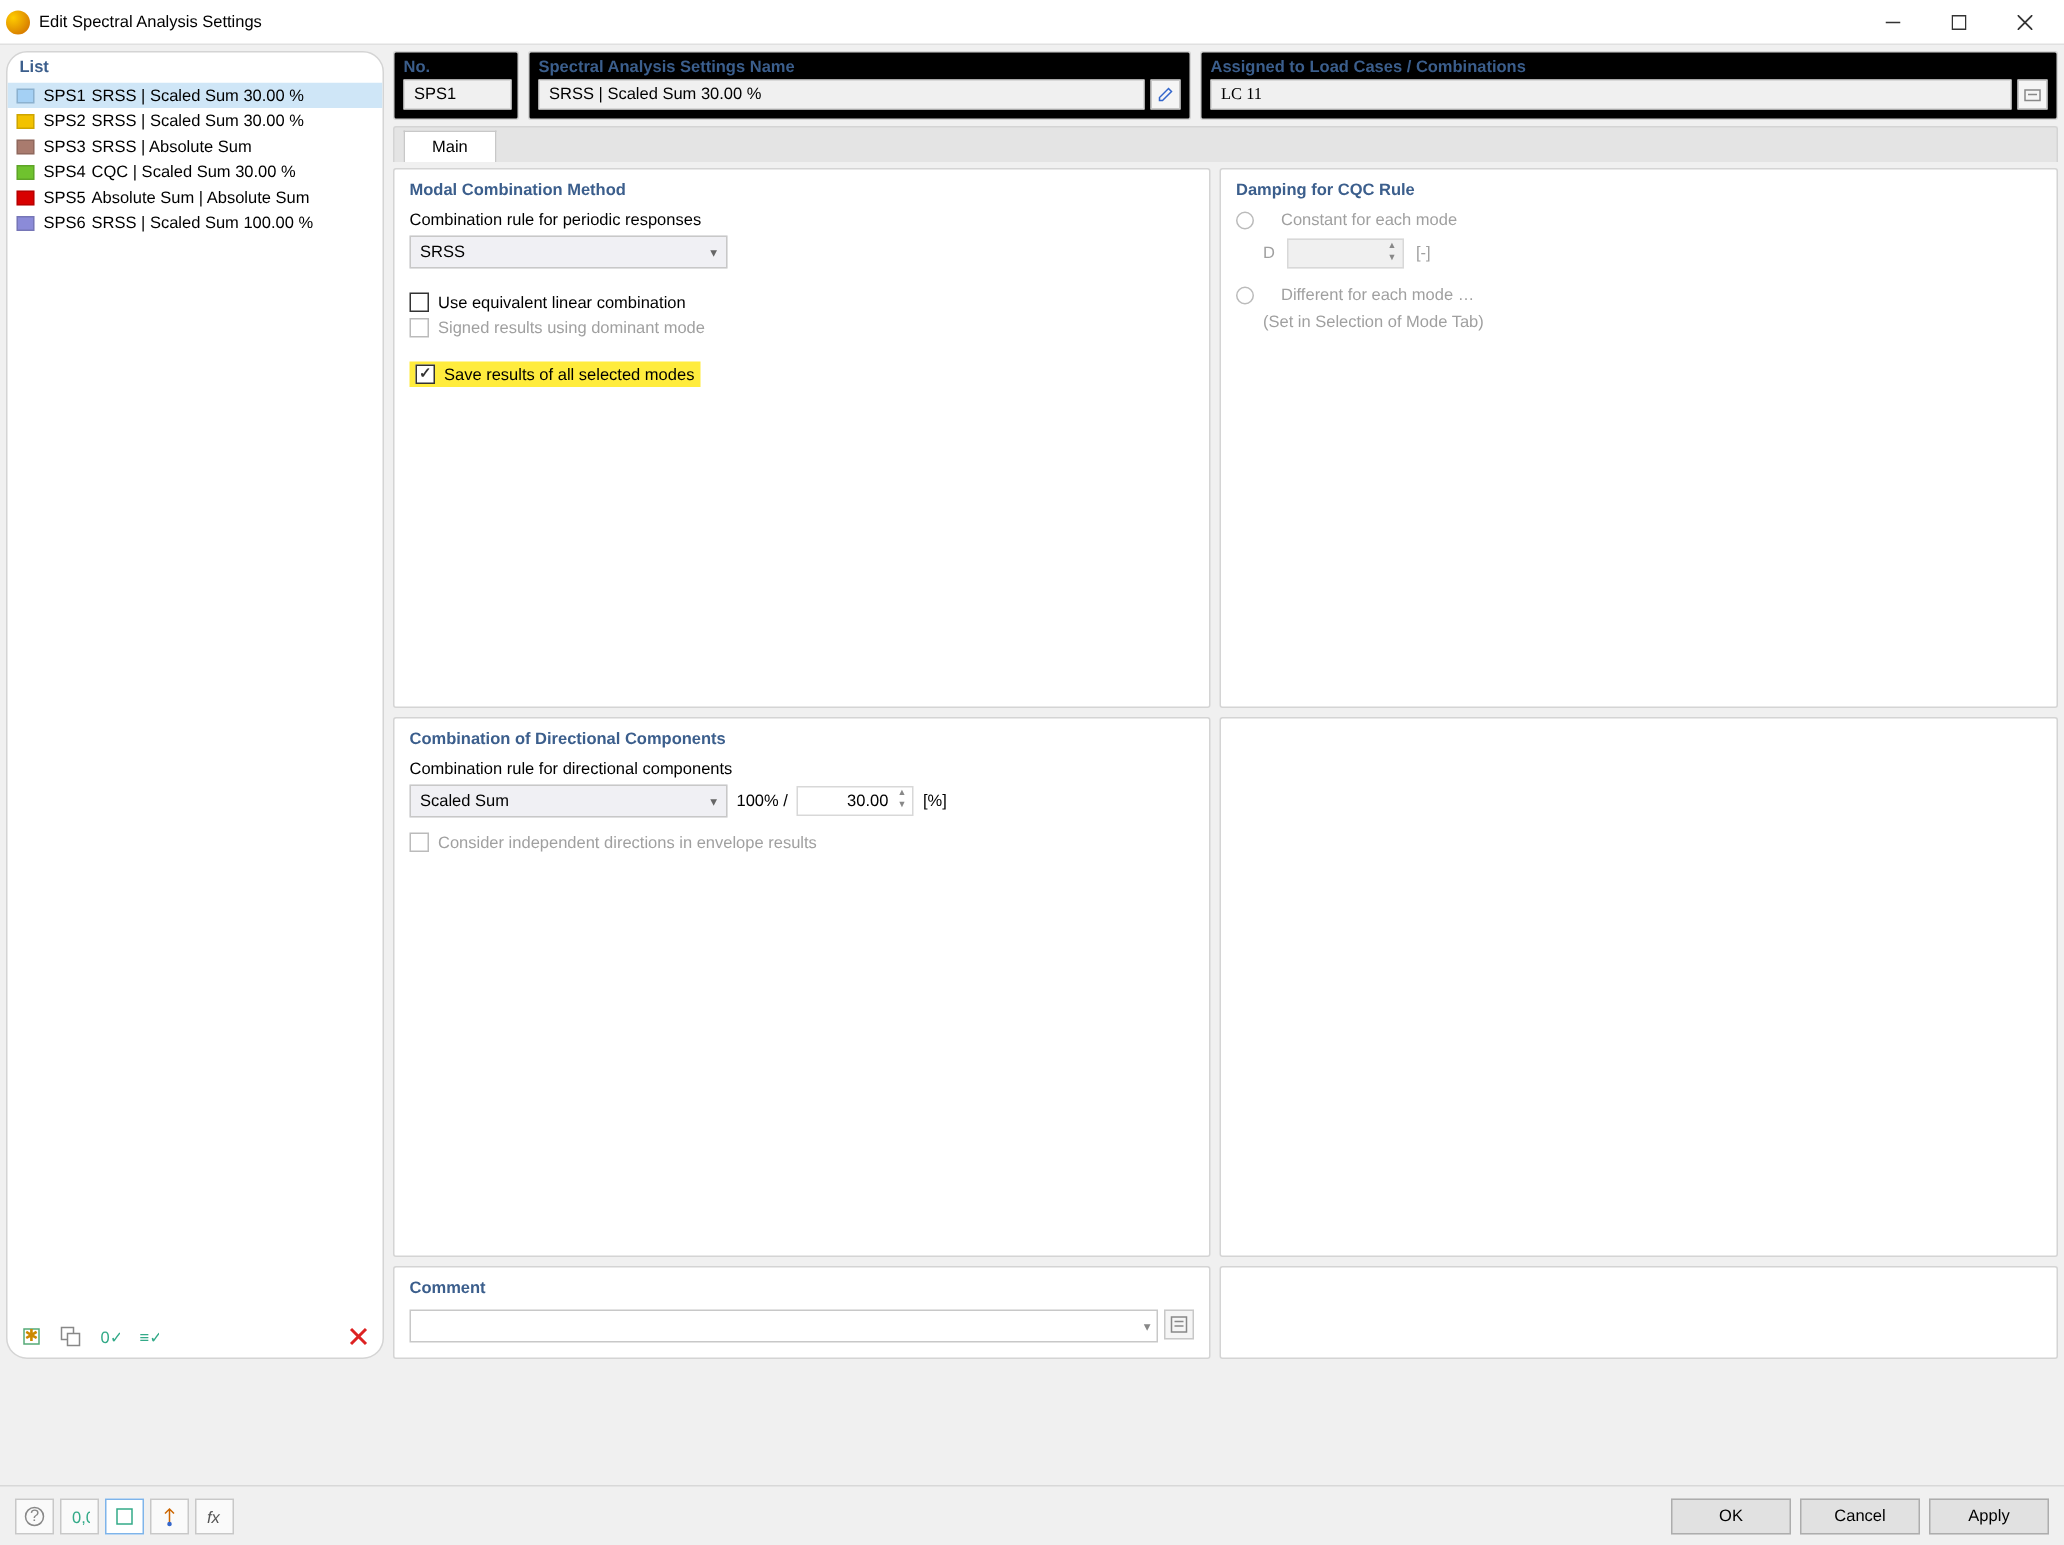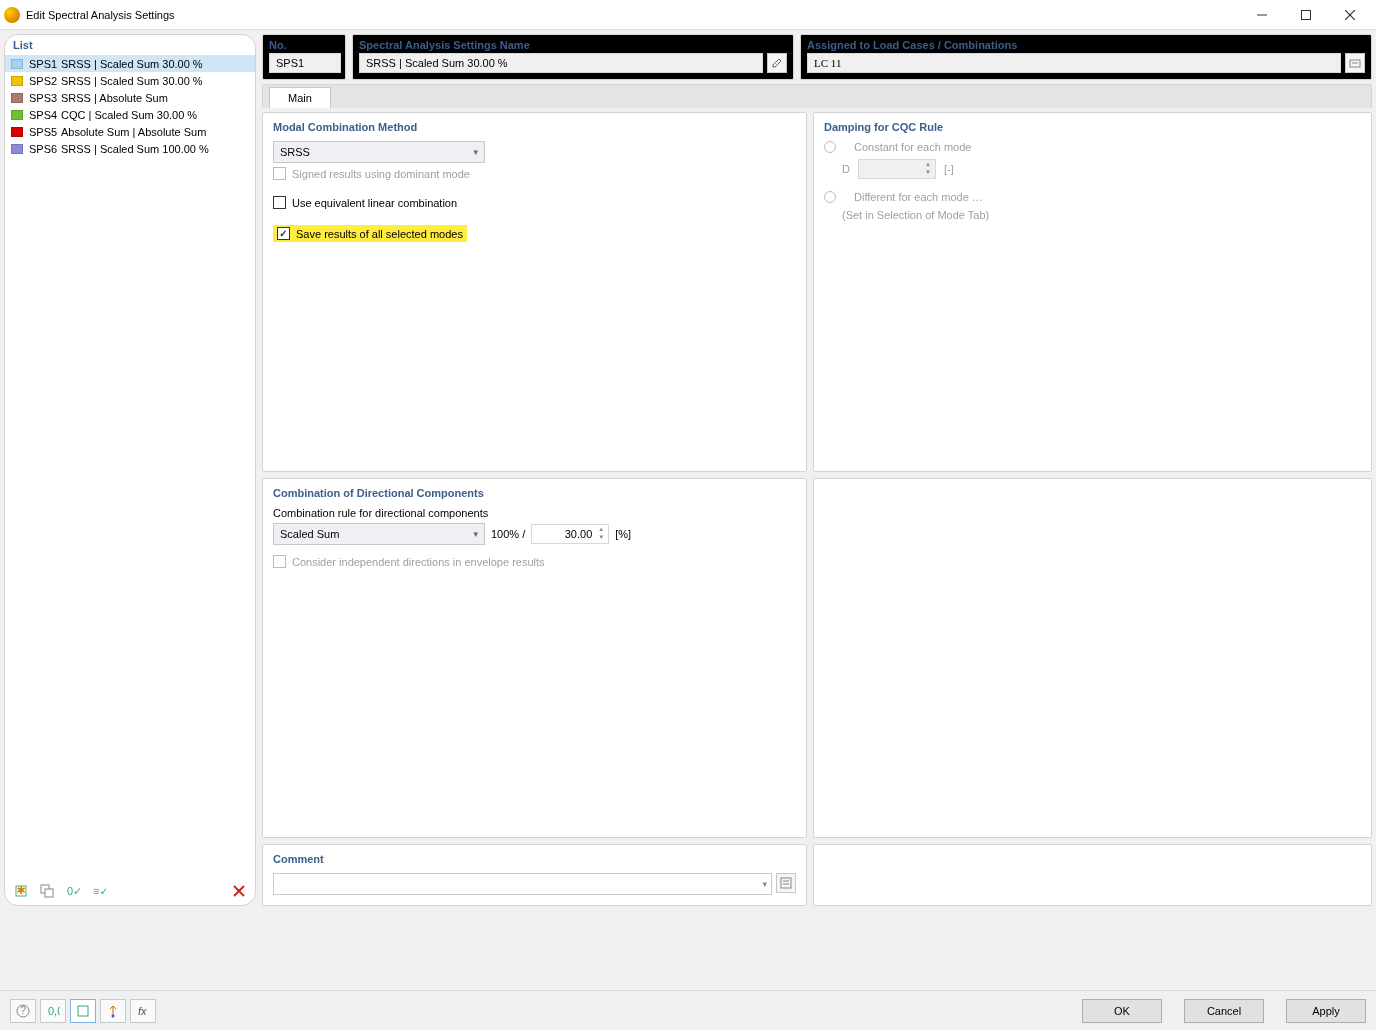--- a/index.html
+++ b/index.html
@@ -75,21 +75,21 @@
 
 .comment-section { grid-column: 1; }
 .comment-row { display: flex; gap: 4px; }
 .comment-input { flex: 1; height: 22px; border: 1px solid #c8c8c8; background: #fff; display: flex; align-items: center; justify-content: flex-end; padding: 0 4px; }
 
 
 .footer { position: absolute; left: 0; right: 0; bottom: 0; height: 40px; background: #f0f0f0; border-top: 1px solid #d8d8d8; display: flex; align-items: center; padding: 0 10px; }
 .footer .left-tools { display: flex; gap: 4px; }
 .footer .spacer { flex: 1; }
 .footer .dlgbtn { width: 80px; height: 24px; border: 1px solid #adadad; background: #e1e1e1; cursor: default; display: flex; align-items: center; justify-content: center; }
-.footer .dlgbtns { display: flex; gap: 22px; }
+.footer .dlgbtns { display: flex; gap: 6px; }
 .tool { width: 26px; height: 24px; border: 1px solid #c8c8c8; background: #fafafa; display: flex; align-items: center; justify-content: center; cursor: default; }
 .tool.active { background:#fff; border-color:#7eb4ea;}
 
 
 .blank { background: #fff; border: 1px solid #d4d4d4; border-radius: 2px; }
 
 svg { display:block; }
 </style>
 </head>
 <body>
@@ -221,31 +221,32 @@
     </div>
 
     <div class="tabs-row">
       <div class="tab">Main</div>
     </div>
 
     <div class="content-grid">
 
       <div class="section">
         <div class="sec-title">Modal Combination Method</div>
+        <div class="field-label">Combination rule for periodic responses</div>
         <div class="select">
           <span>SRSS</span>
           <span class="chev">▾</span>
         </div>
+        <div class="chk-row" style="margin-top:16px">
+          <div class="chk"></div>
+          <span class="chk-label">Use equivalent linear combination</span>
+        </div>
         <div class="chk-row" style="margin-top:4px">
           <div class="chk disabled"></div>
           <span class="chk-label disabled">Signed results using dominant mode</span>
-        </div>
-        <div class="chk-row" style="margin-top:16px">
-          <div class="chk"></div>
-          <span class="chk-label">Use equivalent linear combination</span>
         </div>
         <div style="margin-top:16px">
           <span class="highlight">
             <span class="chk checked" style="background:#fff"></span>
             <span>Save results of all selected modes</span>
           </span>
         </div>
       </div>
 
       <div class="section">

